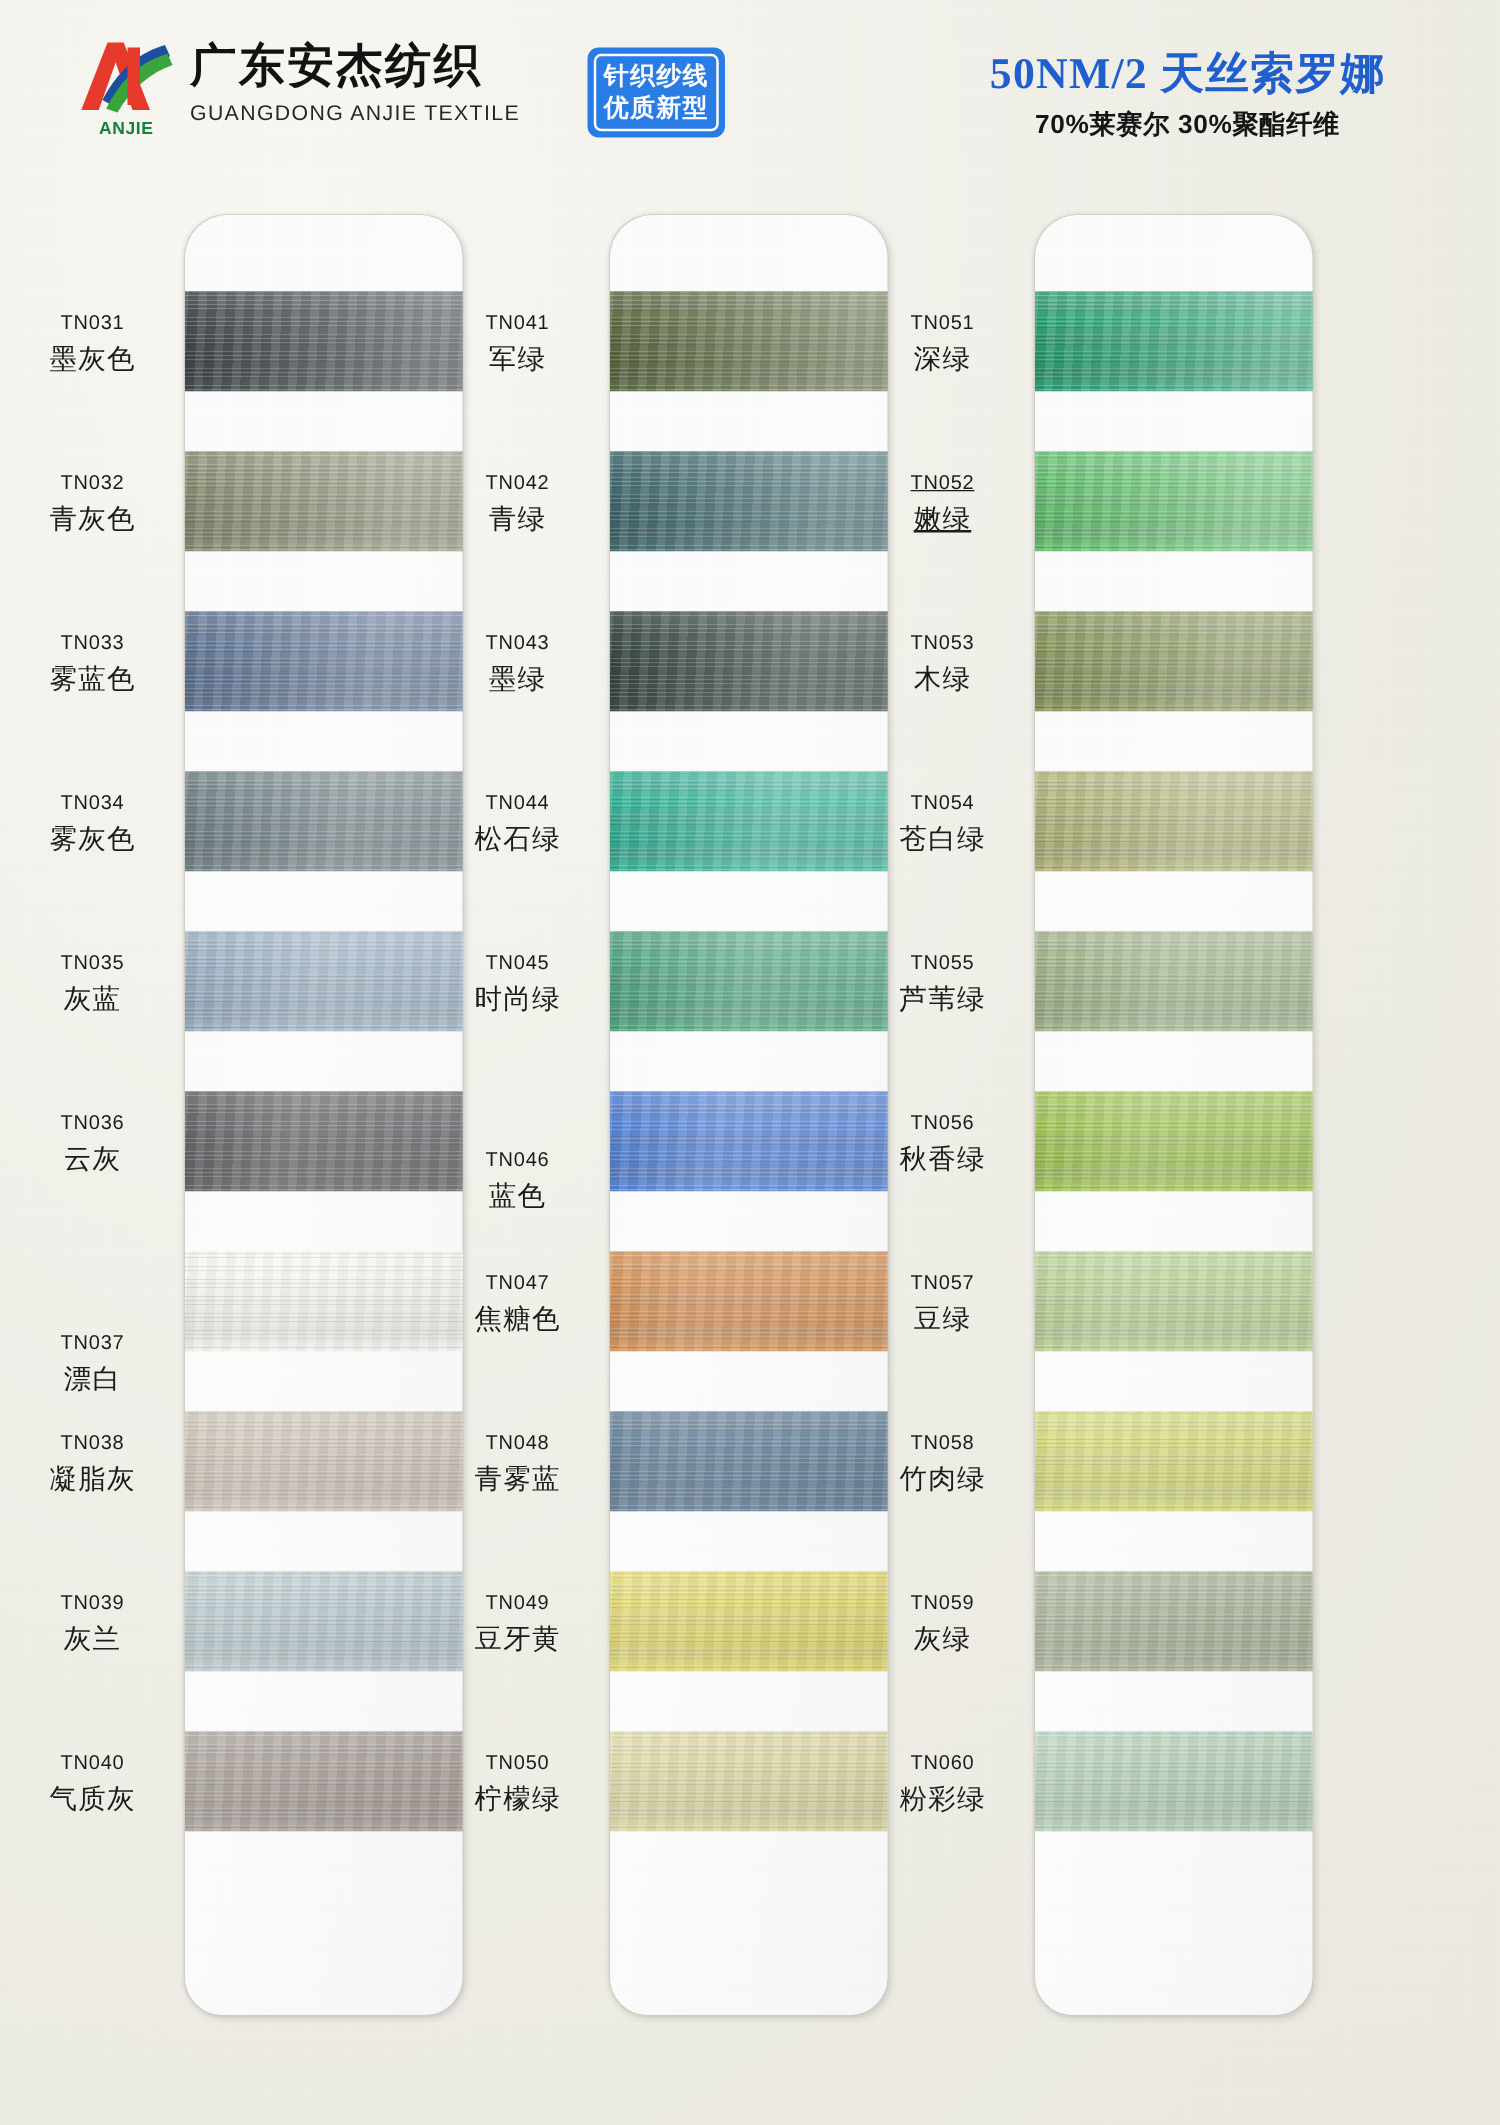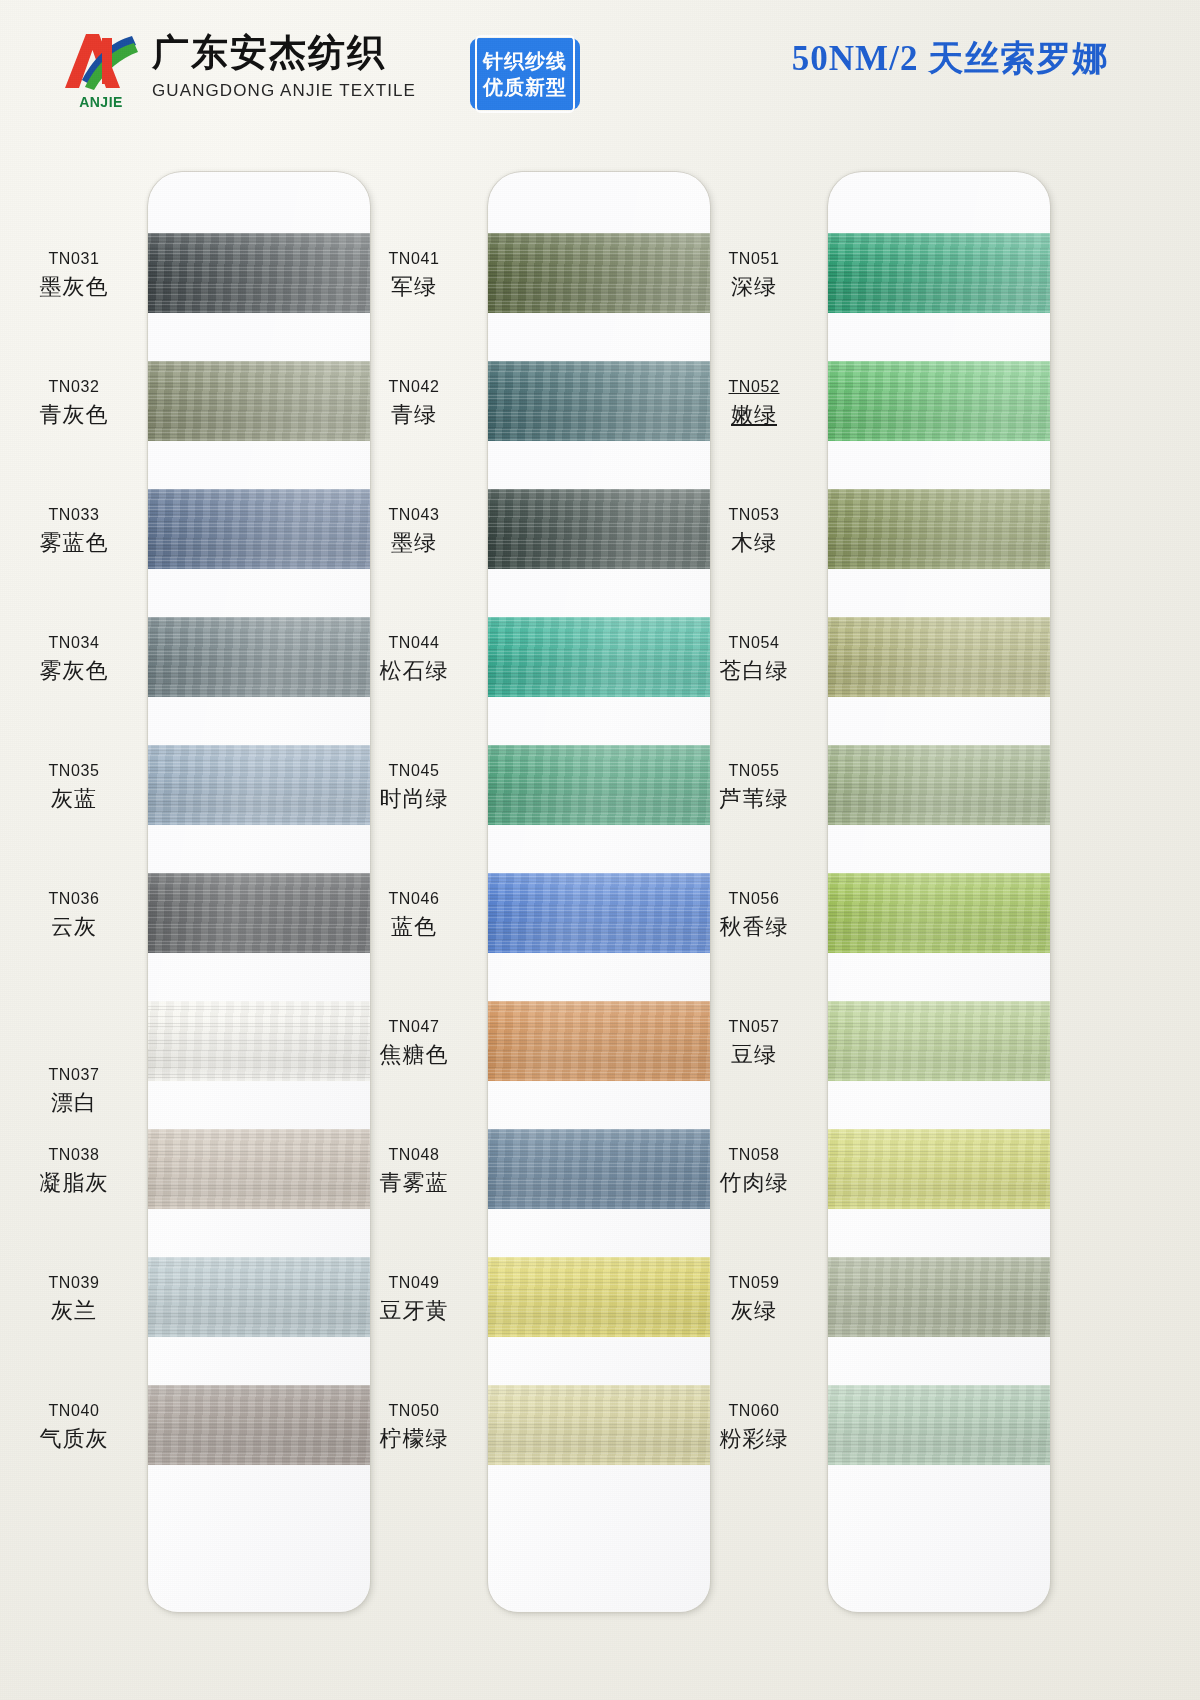--- a/index.html
+++ b/index.html
@@ -73,21 +73,21 @@
     left: 470px; top: 38px;
     width: 110px; height: 72px;
     background: #2a7de8;
     border-radius: 9px;
     box-shadow: 0 0 0 0 rgba(0,0,0,0);
     display: flex;
     align-items: center;
     justify-content: center;
   }
   #badge-inner {
-    width: 100px; height: 78px;
+    width: 100px; height: 62px;
     border: 2px solid #ffffff;
     border-radius: 6px;
     display: flex;
     flex-direction: column;
     align-items: center;
     justify-content: center;
   }
   .badge-line {
     font-size: 20px;
     font-weight: bold;
@@ -248,20 +248,21 @@
 
   <div id="badge">
     <div id="badge-inner">
       <div class="badge-line">针织纱线</div>
       <div class="badge-line">优质新型</div>
     </div>
   </div>
 
   <div id="product-block">
     <div id="product-title">50NM/2 天丝索罗娜</div>
+    <div id="product-compo">70%莱赛尔  30%聚酯纤维</div>
   </div>
 
 </div>
 
 <div id="columns-root">
     <div class="column col-left" id="col-0">
       <div class="card">
         <div class="band" style="top: 61px; height: 80px; background: rgb(63, 71, 74);">
           <div class="band-fill"></div>
           <div class="band-sheen"></div>
@@ -400,21 +401,21 @@
         <div class="label-name">墨绿</div>
       </div>
       <div class="swatch-label" style="top: 457px;">
         <div class="label-code">TN044</div>
         <div class="label-name">松石绿</div>
       </div>
       <div class="swatch-label" style="top: 585px;">
         <div class="label-code">TN045</div>
         <div class="label-name">时尚绿</div>
       </div>
-      <div class="swatch-label" style="top: 713px; text-align: center;">
+      <div class="swatch-label" style="top: 743px; text-align: center;">
         <div class="label-code">TN046</div>
         <div class="label-name">蓝色</div>
       </div>
       <div class="swatch-label" style="top: 841px;">
         <div class="label-code">TN047</div>
         <div class="label-name">焦糖色</div>
       </div>
       <div class="swatch-label" style="top: 969px;">
         <div class="label-code">TN048</div>
         <div class="label-name">青雾蓝</div>

